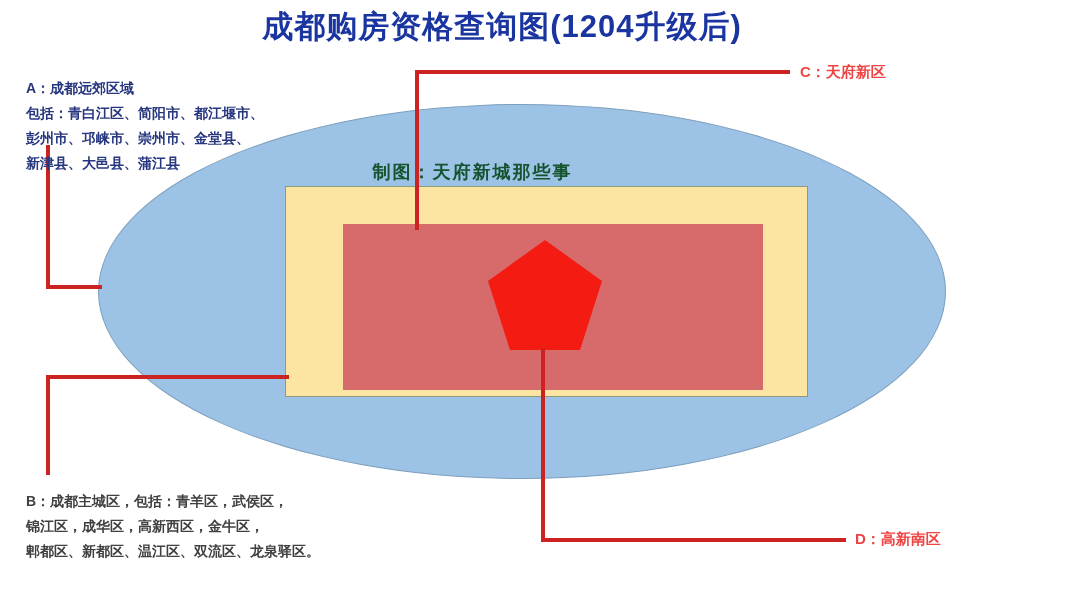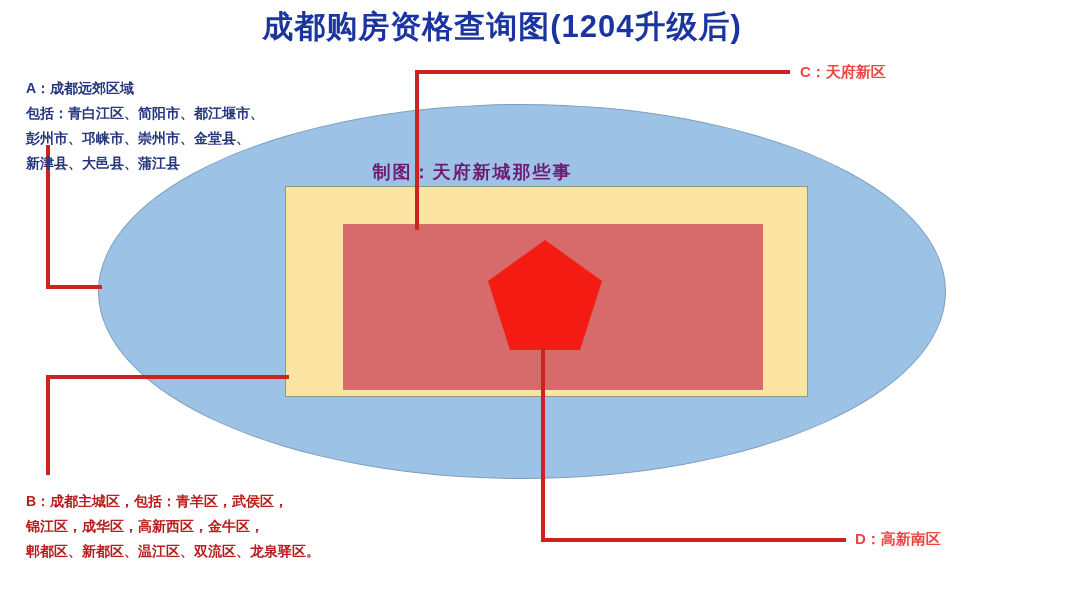--- a/index.html
+++ b/index.html
@@ -72,21 +72,21 @@
   
   #watermark {
     position: absolute;
     left: 0;
     top: 160px;
     width: 945px;
     text-align: center;
     font-size: 18px;
     font-weight: bold;
     letter-spacing: 2px;
-    color: #701a75;
+    color: #14532d;
     white-space: nowrap;
   }
 
   
   .leader {
     position: absolute;
     background: #CC2222;
   }
   .leader-v { width: 4px; }
   .leader-h { height: 4px; }
@@ -104,21 +104,21 @@
     left: 26px;
     top: 28px;
     font-size: 14px;
     color: #26367F;
     margin-top: 48px;
   }
   #legend-b {
     left: 26px;
     top: 489px;
     font-size: 14px;
-    color: #b91c1c;
+    color: #404040;
   }
   .side-label {
     position: absolute;
     font-size: 15px;
     font-weight: bold;
     color: #ef4444;
     white-space: nowrap;
   }
   #label-c { left: 800px; top: 63px; }
   #label-d { left: 855px; top: 530px; text-align: right; }

